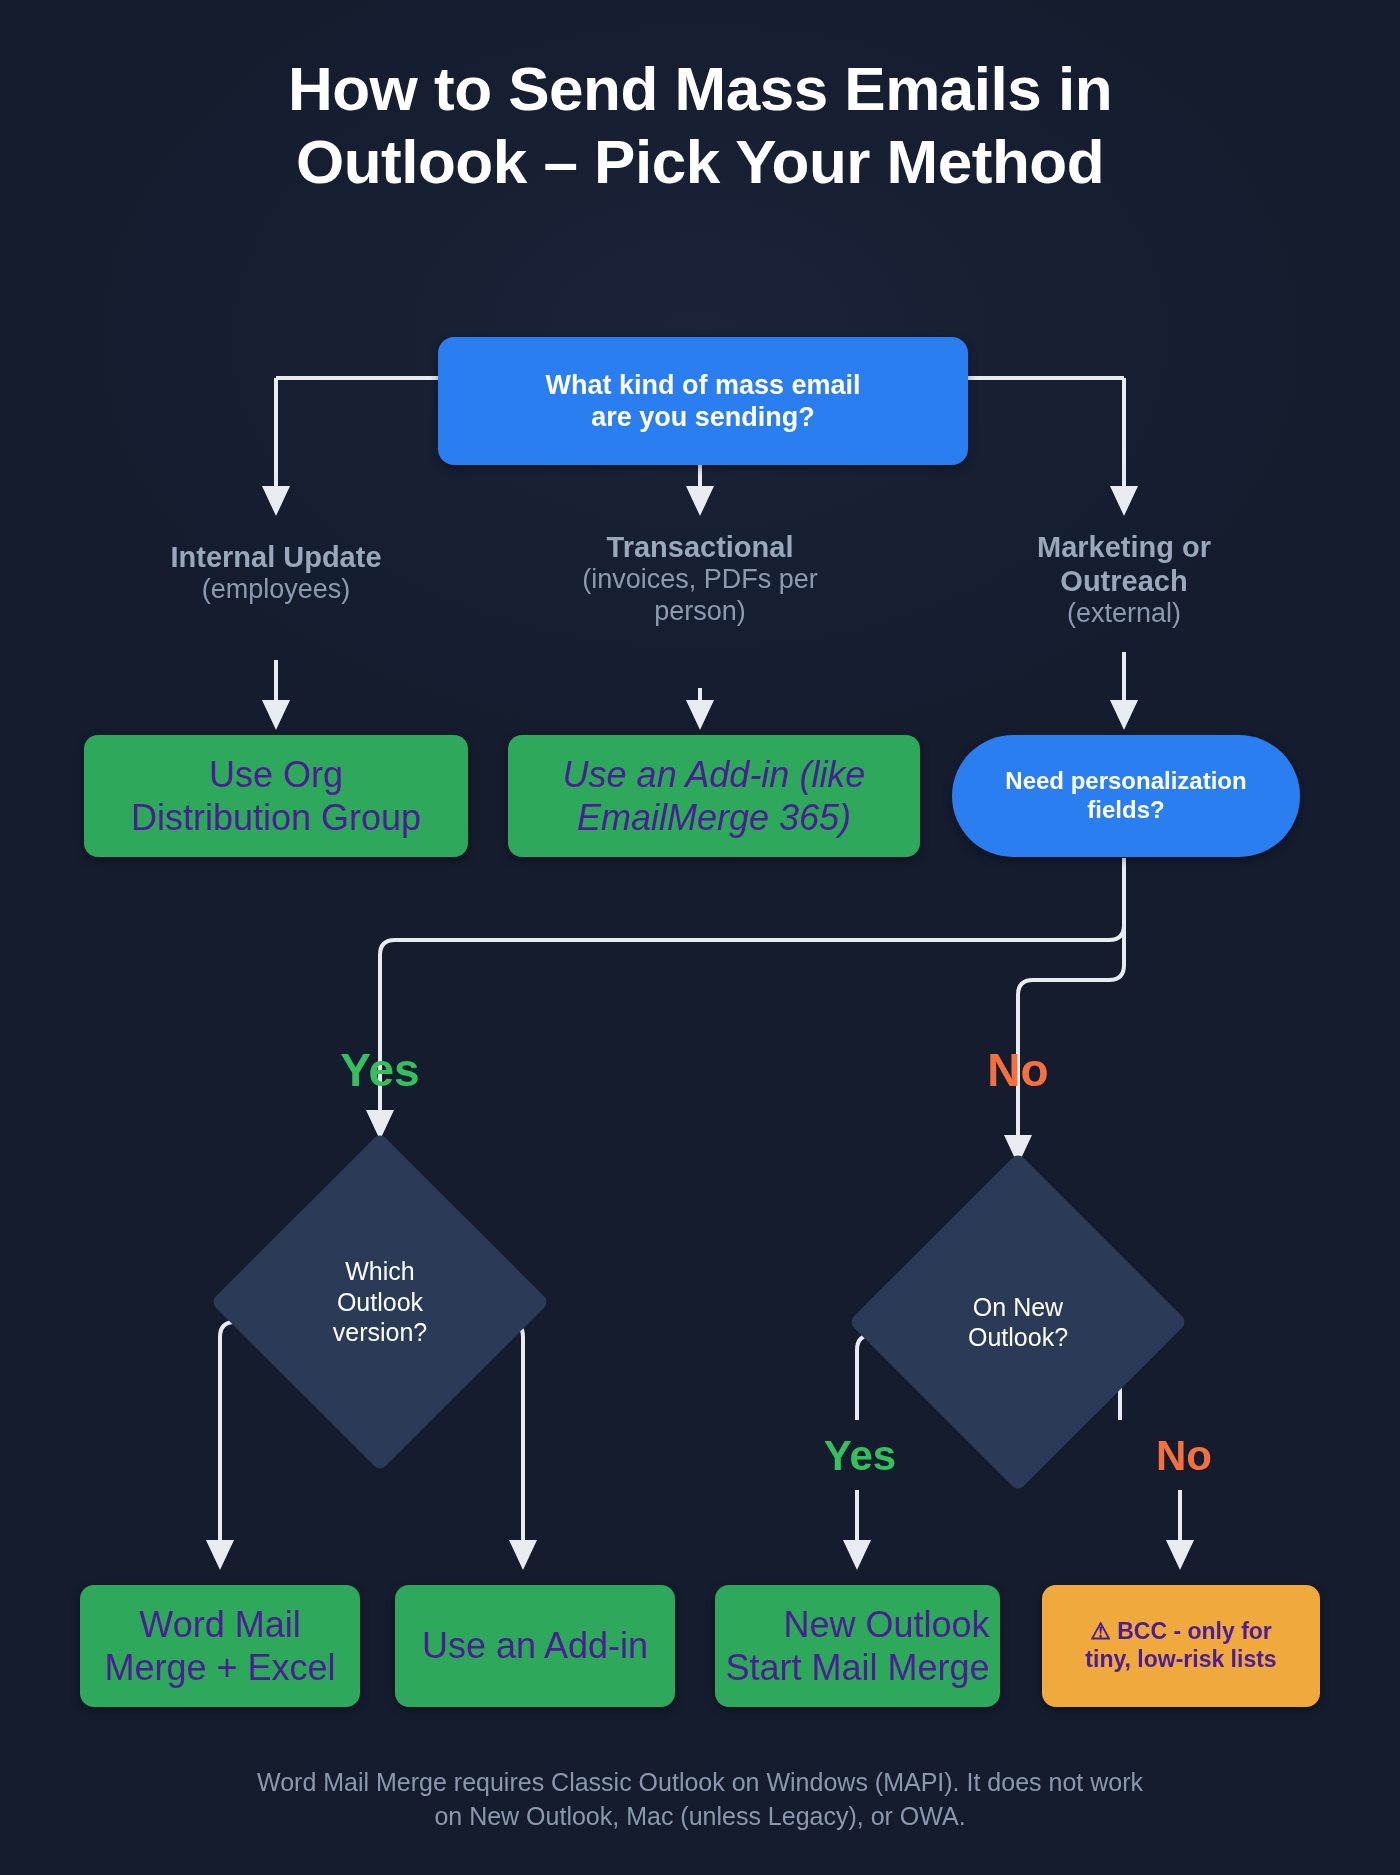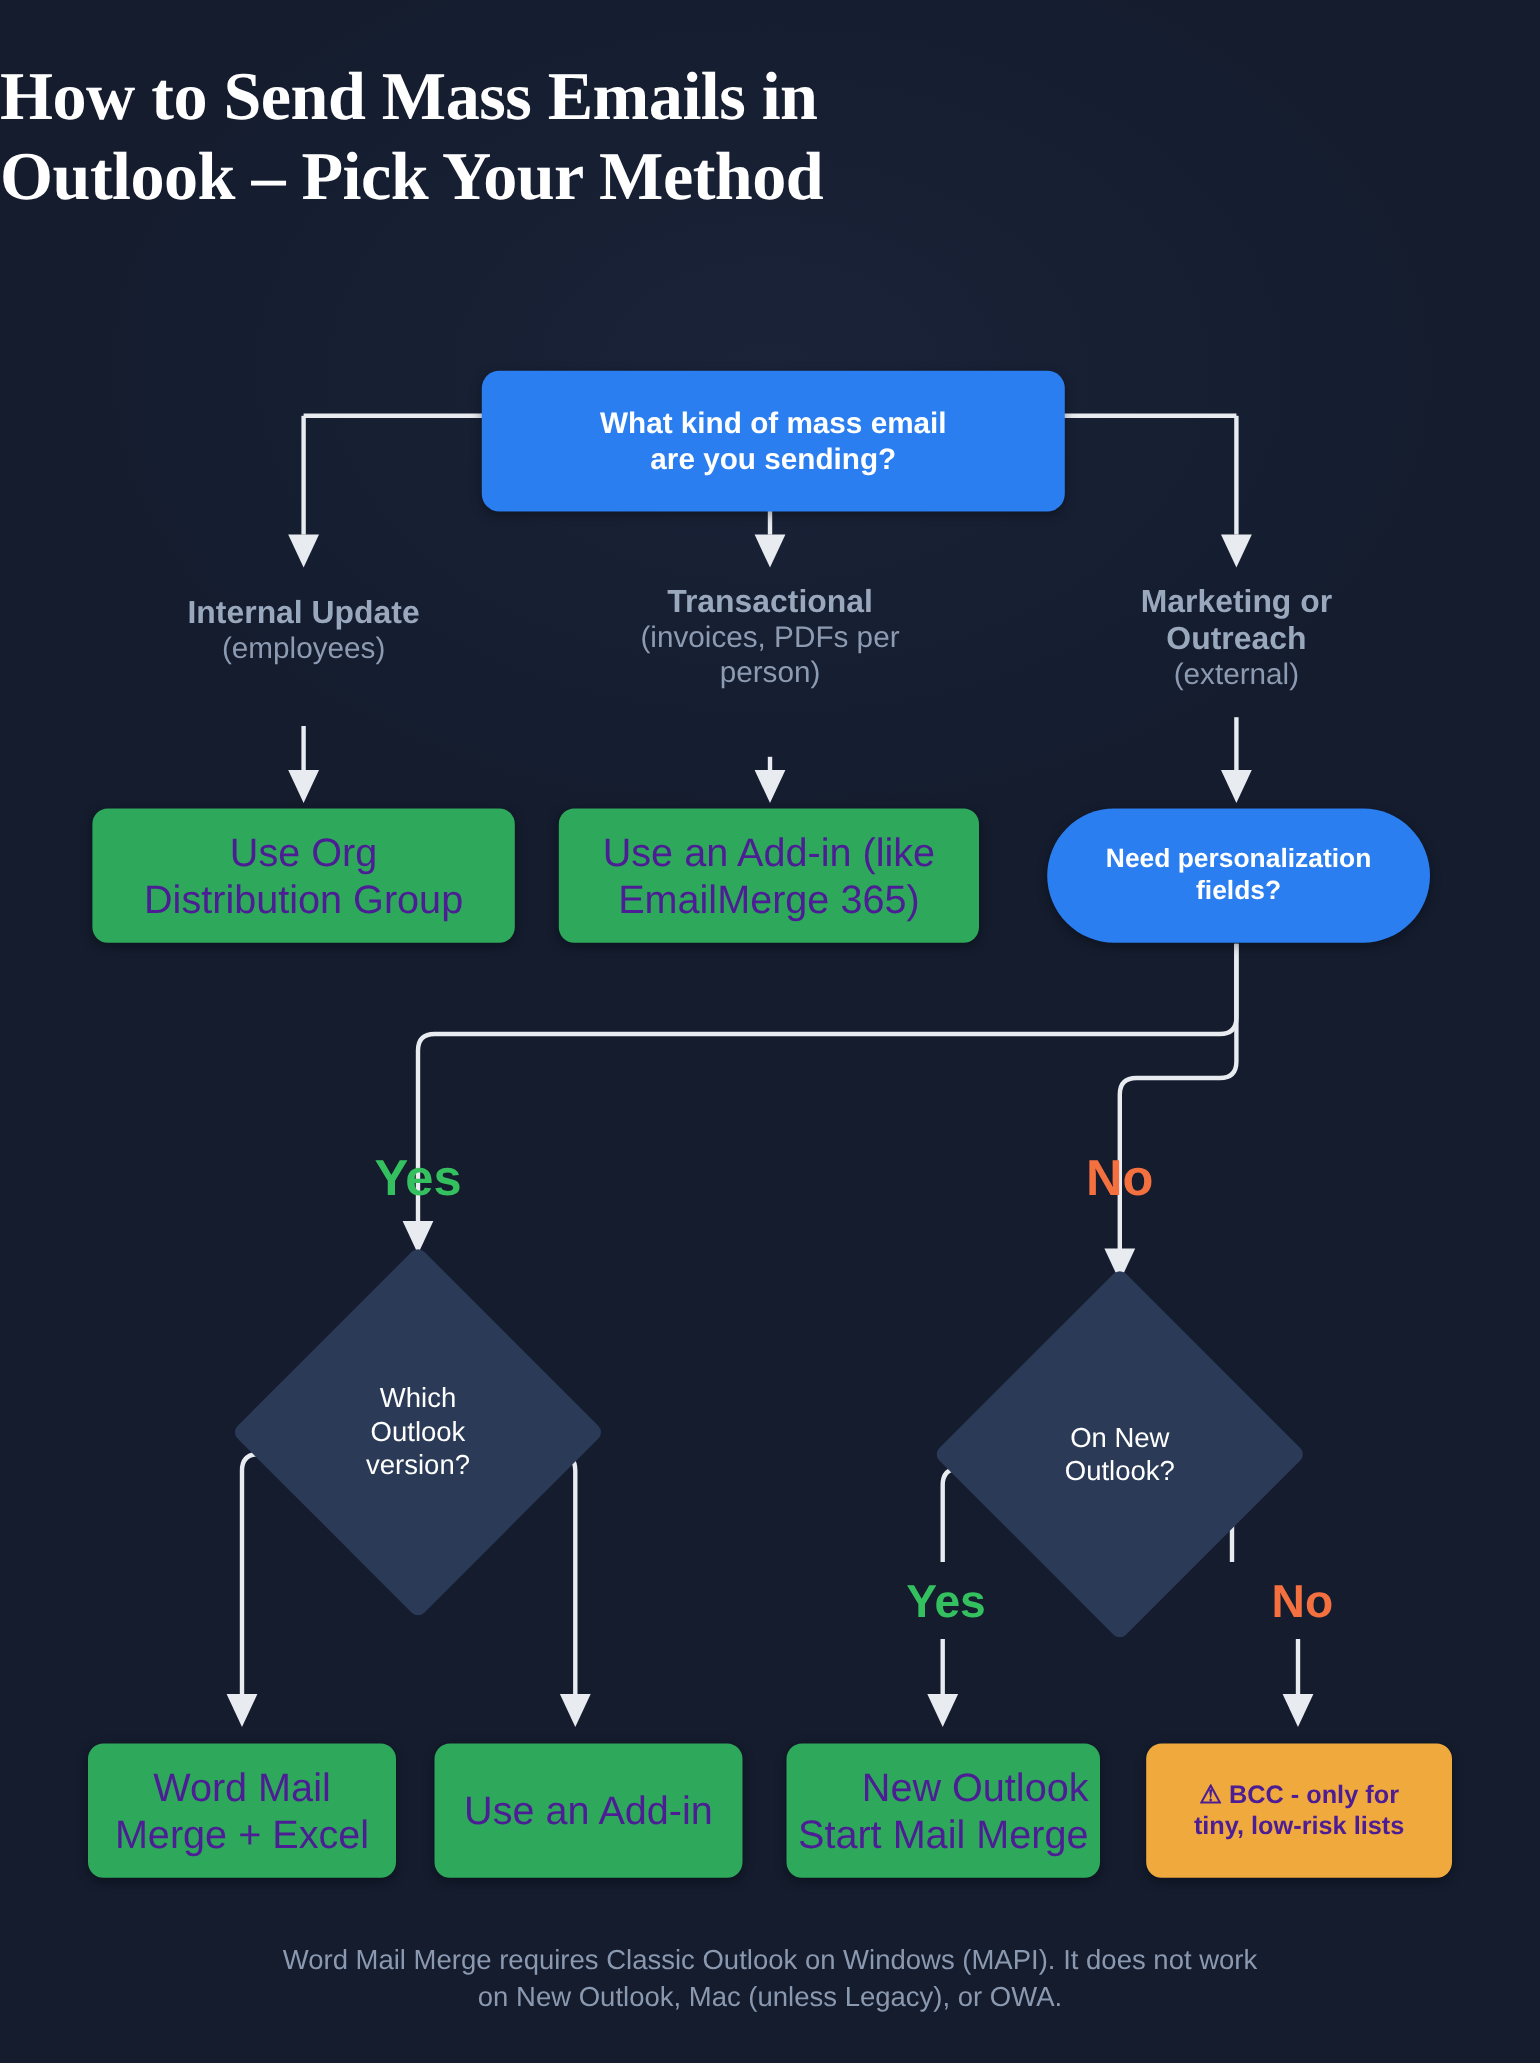--- a/index.html
+++ b/index.html
@@ -17,26 +17,27 @@
     background: #151d30;
     background-image:
       radial-gradient(ellipse 900px 600px at 50% 18%, #1a2338 0%, #141c2e 70%);
   }
 
   
   .title {
     position: absolute;
     left: 0; right: 0;
     top: 52px;
+    text-align: center;
     color: #ffffff;
     font-size: 62px;
     font-weight: 700;
     line-height: 1.18;
     letter-spacing: -0.5px;
-    font-family: Liberation Serif, serif;
+    font-family: Liberation Sans, sans-serif;
   }
   .title span { display: block; }
 
   
   .node {
     position: absolute;
     display: flex;
     align-items: center;
     justify-content: center;
     text-align: center;
@@ -226,21 +227,21 @@
 
   <div class="branch-label" style="left:974px; top:530px; width:300px;">
     <span class="bl-main">Marketing or
 Outreach</span>
     <span class="bl-sub">(external)</span>
   </div>
 
   <div class="node node-green" style="left:84px; top:735px; width:384px; height:122px;">Use Org
 Distribution Group</div>
 
-  <div class="node node-green" style="left:508px; top:735px; width:382px; height:122px;">Use an Add-in (like
+  <div class="node node-green" style="left:508px; top:735px; width:412px; height:122px;font-style:italic;">Use an Add-in (like
 EmailMerge 365)</div>
 
   <div class="node node-pill" style="left:952px; top:735px; width:348px; height:122px;">Need personalization
 fields?</div>
 
   <div class="yn yn-yes" style="left:300px; top:1043px; width:160px; font-size:46px;">Yes</div>
   <div class="yn yn-no" style="left:938px; top:1043px; width:160px; font-size:46px;">No</div>
 
   <div class="diamond" style="left:260px; top:1182px; width:240px; height:240px;">
     <div class="shape"></div>

